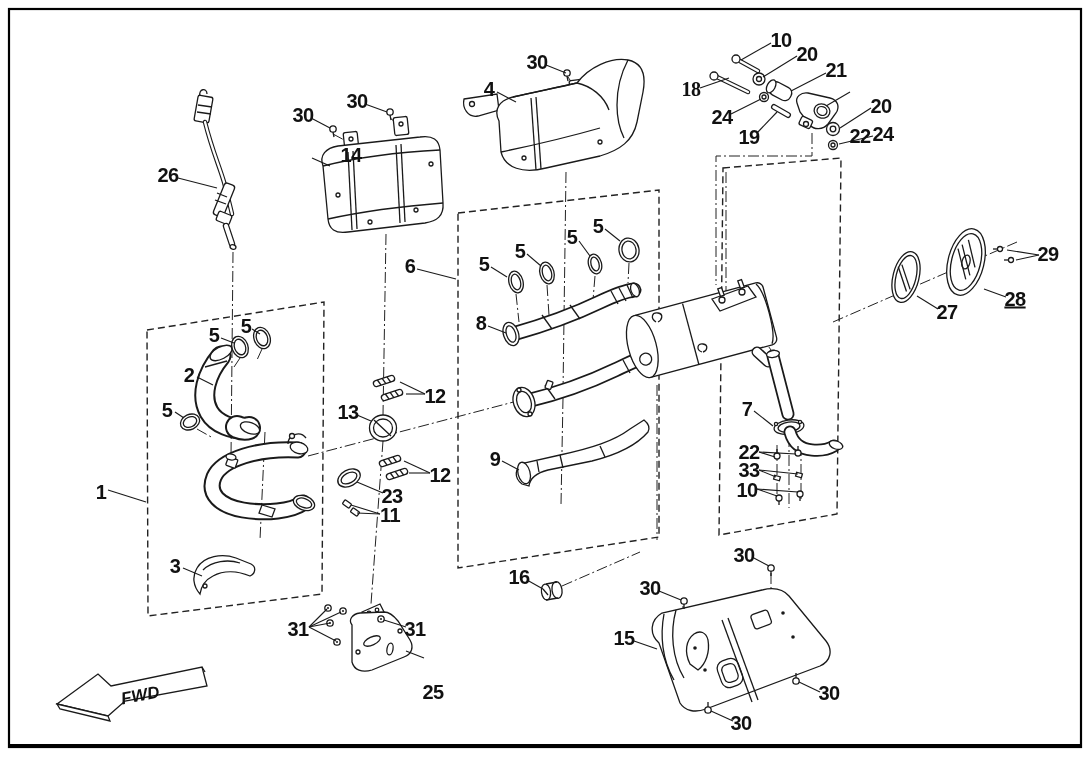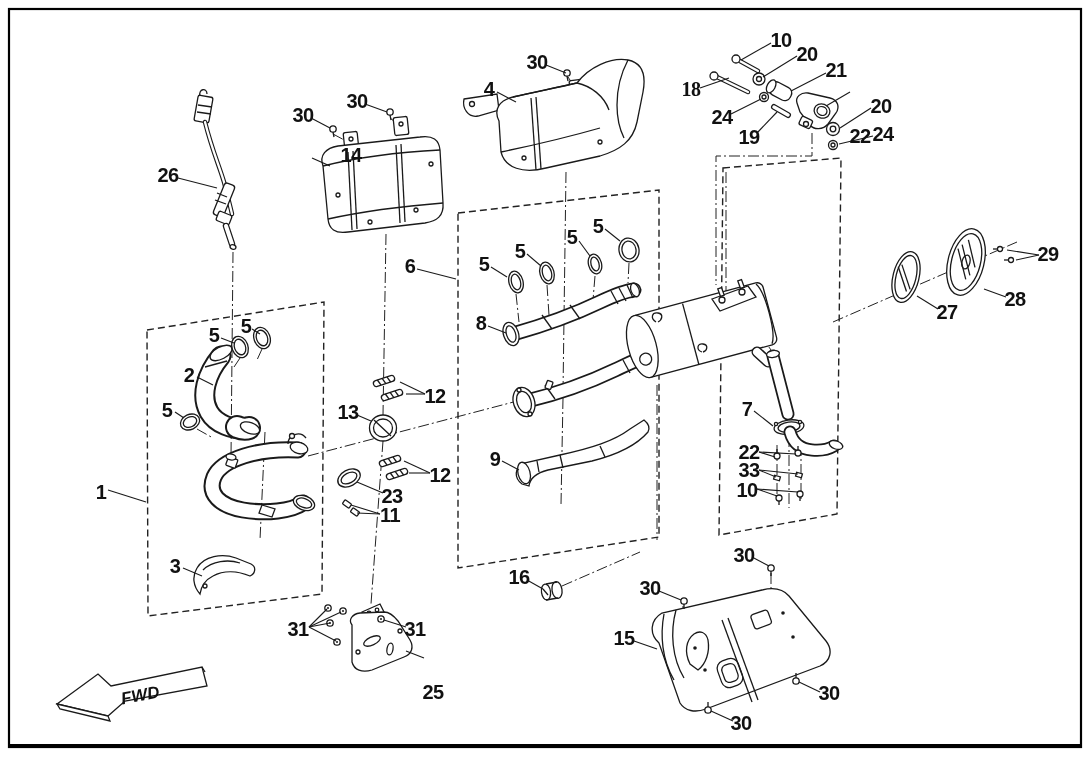--- a/index.html
+++ b/index.html
@@ -532,21 +532,21 @@
       <span class="callout" style="left: 807px; top: 54px;">20</span>
       <span class="callout" style="left: 881px; top: 106px;">20</span>
       <span class="callout" style="left: 836px; top: 70px;">21</span>
       <span class="callout" style="left: 860px; top: 89px; margin-top: 47px;">22</span>
       <span class="callout" style="left: 392px; top: 496px;">23</span>
       <span class="callout" style="left: 722px; top: 117px;">24</span>
       <span class="callout" style="left: 883px; top: 134px;">24</span>
       <span class="callout" style="left: 433px; top: 660px; margin-top: 32px;">25</span>
       <span class="callout" style="left: 168px; top: 175px;">26</span>
       <span class="callout" style="left: 947px; top: 312px;">27</span>
-      <span class="callout" style="left: 1015px; top: 299px;">28</span>
+      <span class="callout" style="left: 1015px; top: 299px; text-decoration: underline;">28</span>
       <span class="callout" style="left: 1048px; top: 254px;">29</span>
       <span class="callout" style="left: 303px; top: 115px;">30</span>
       <span class="callout" style="left: 357px; top: 101px;">30</span>
       <span class="callout" style="left: 537px; top: 62px;">30</span>
       <span class="callout" style="left: 744px; top: 555px;">30</span>
       <span class="callout" style="left: 650px; top: 588px;">30</span>
       <span class="callout" style="left: 829px; top: 693px;">30</span>
       <span class="callout" style="left: 741px; top: 723px;">30</span>
       <span class="callout" style="left: 298px; top: 629px;">31</span>
       <span class="callout" style="left: 415px; top: 629px;">31</span>

